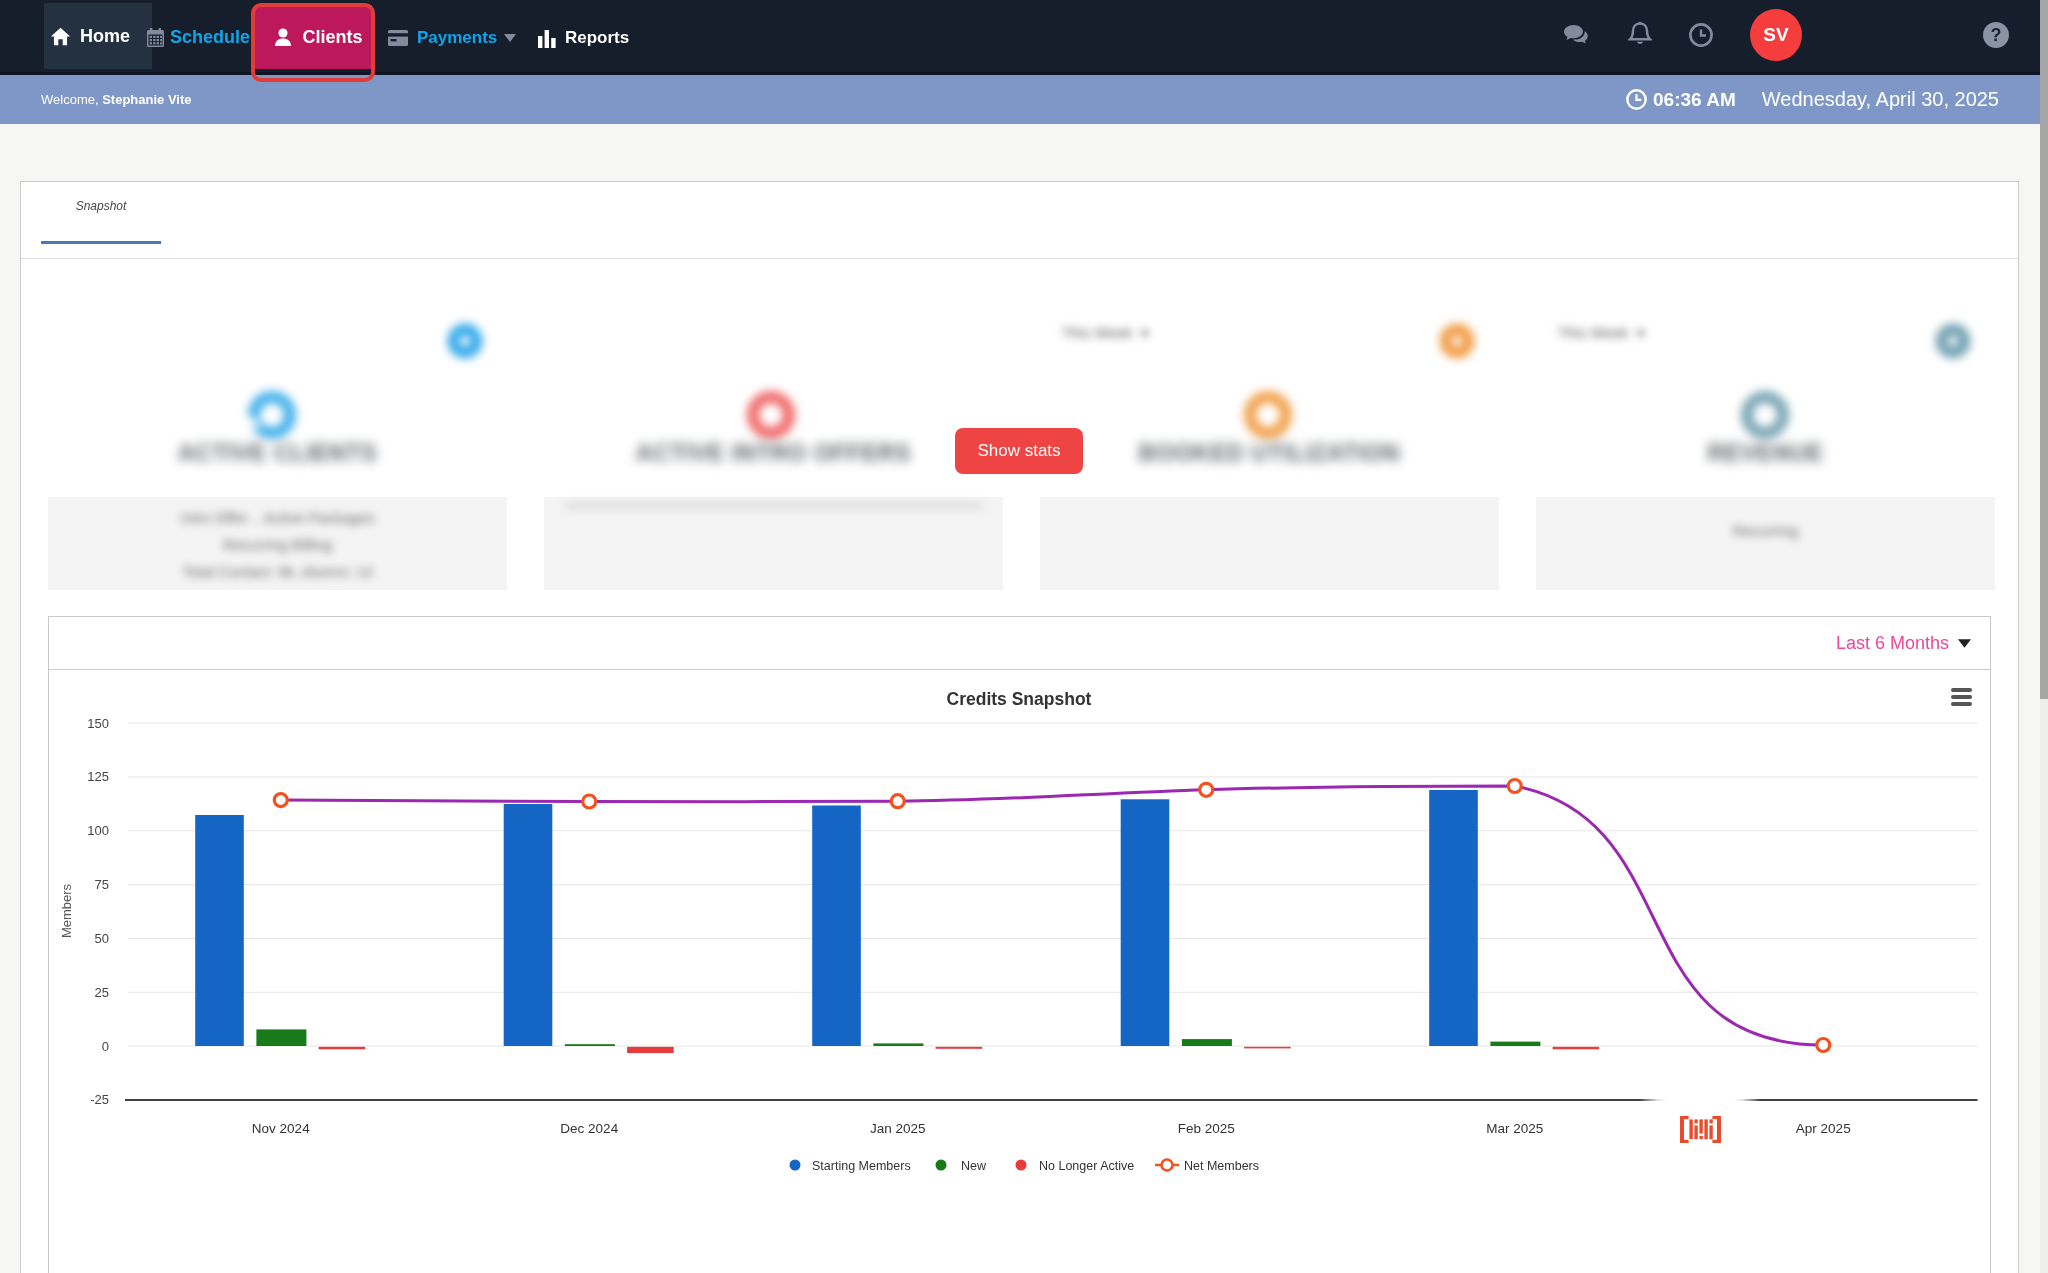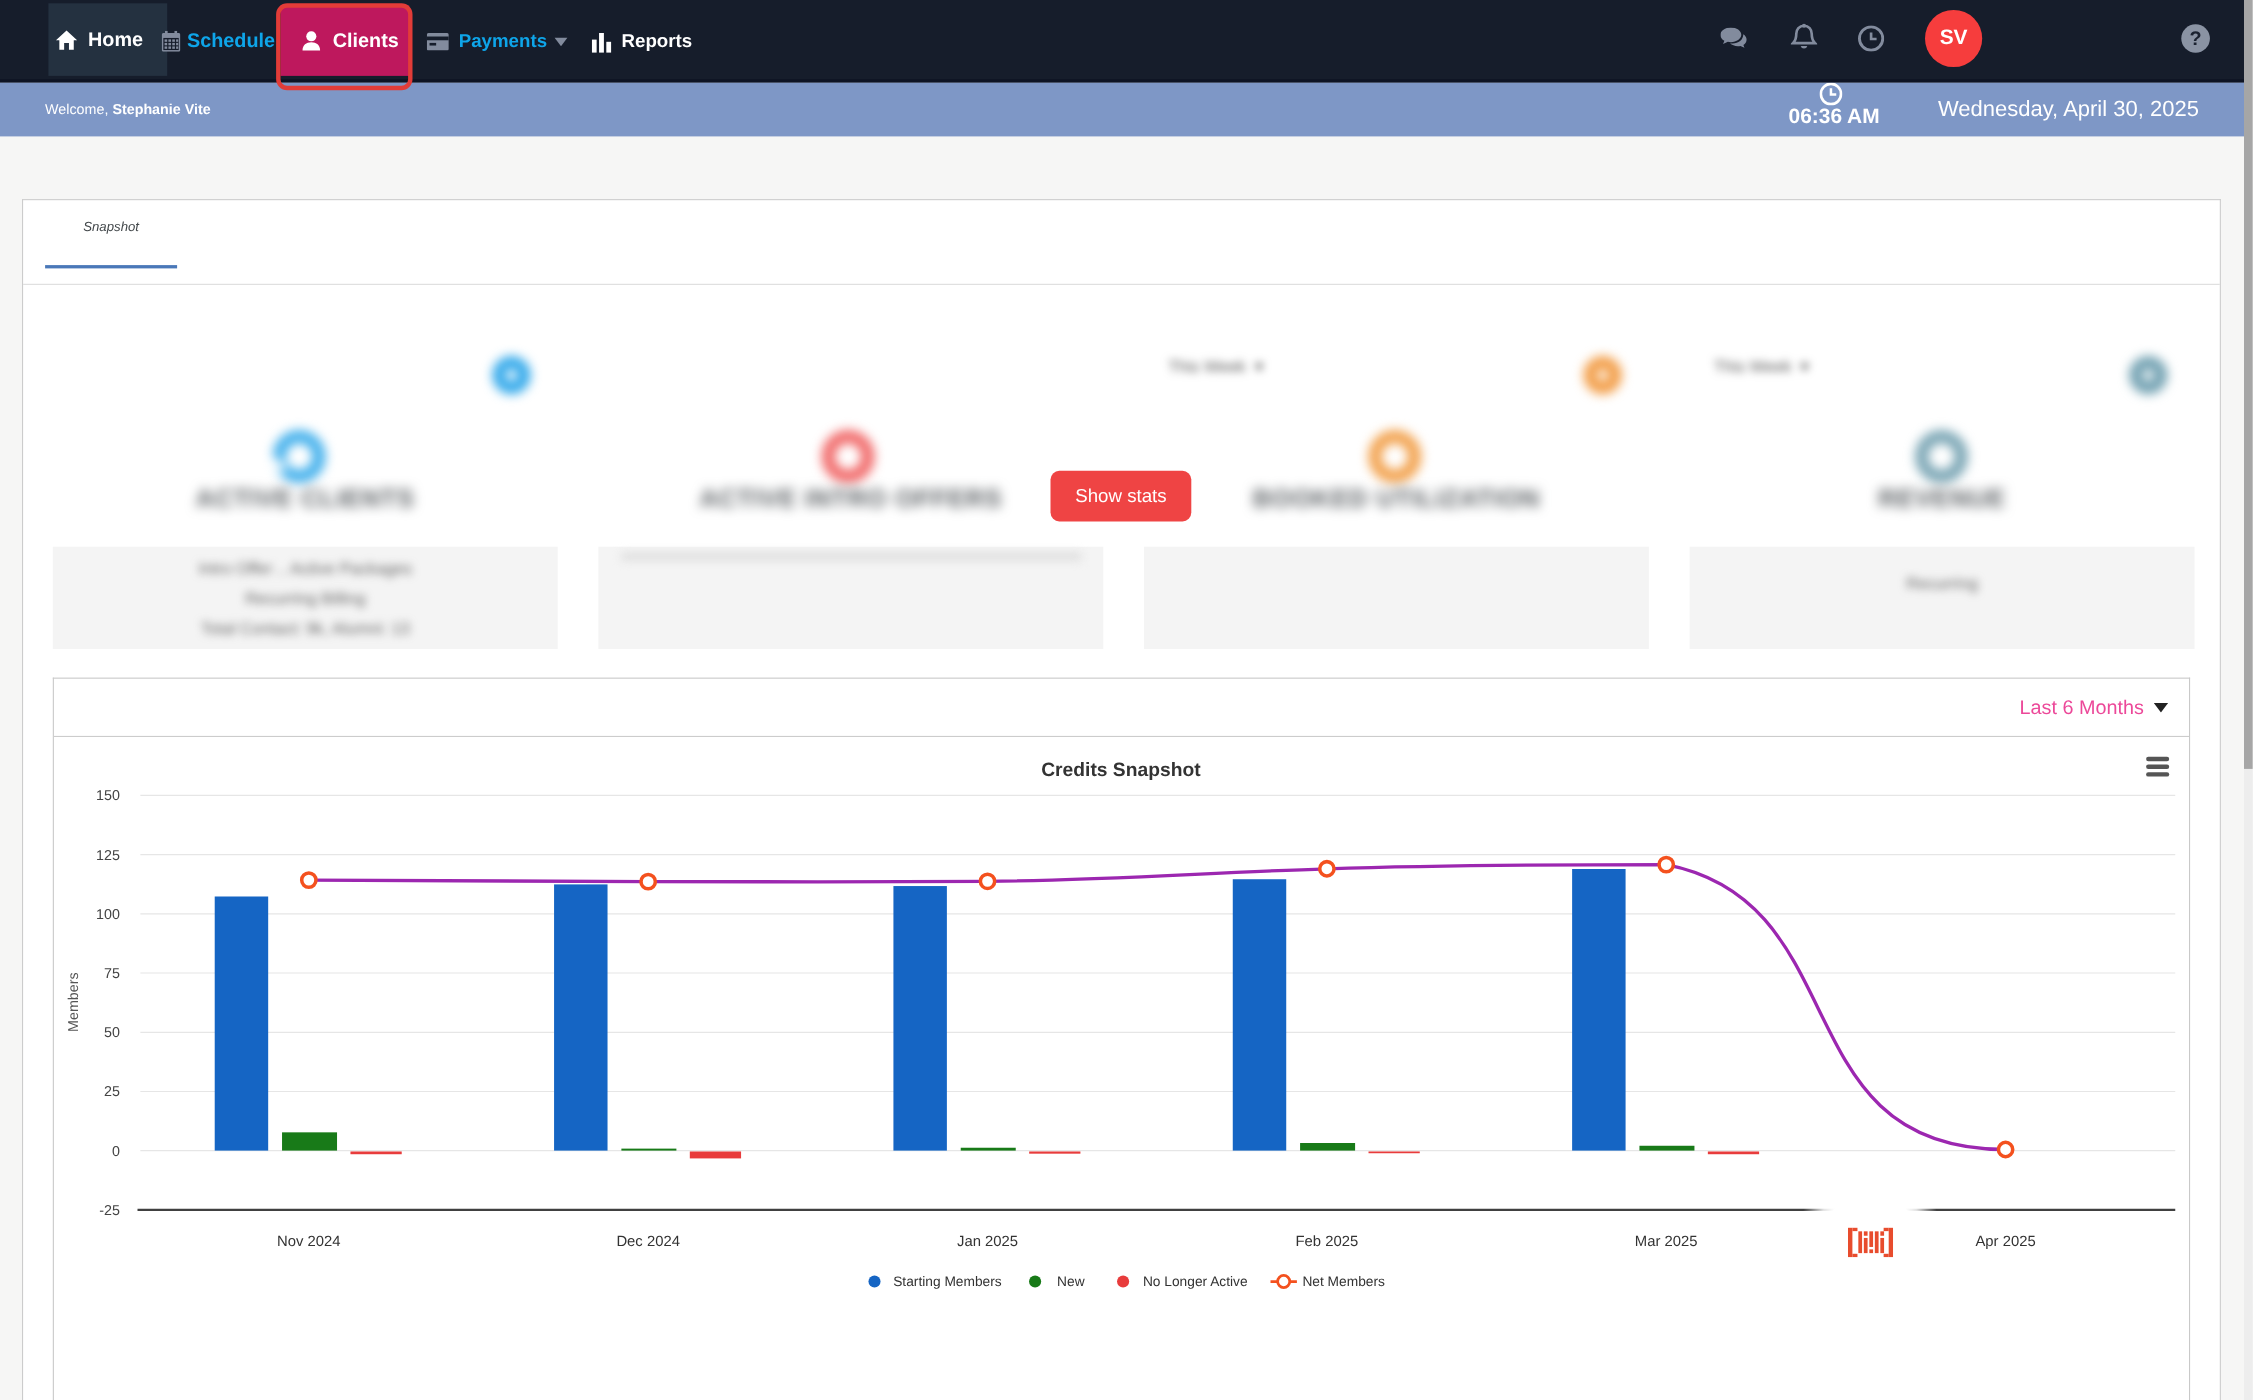--- a/index.html
+++ b/index.html
@@ -136,21 +136,21 @@
   <div class="abs" style="left:1750px; top:9px; width:52px; height:52px; border-radius:50%; background:#f63d3d; color:#fff;
        font-weight:700; font-size:19px; display:flex; align-items:center; justify-content:center;">SV</div>
   <div class="abs" style="left:1983px; top:22px; width:26px; height:26px; border-radius:50%; background:#8a93a3; color:#1b2230;
        font-weight:700; font-size:18px; display:flex; align-items:center; justify-content:center;">?</div>
 </div>
 
 <div class="abs" style="left:0; top:72px; width:2040px; height:3px; background:#0e1424; z-index:4;"></div>
 
 <div id="bluebar">
   <div class="abs" style="left:41px; top:0; height:49px; display:flex; align-items:center; font-size:13px;">Welcome,&nbsp;<b>Stephanie Vite</b></div>
-  <div class="abs" style="left:1626px; top:0; height:49px; display:flex; align-items:center; font-size:19px;flex-direction:column;">
+  <div class="abs" style="left:1626px; top:0; height:49px; display:flex; align-items:center; font-size:19px;">
     <svg width="21" height="21" viewBox="0 0 24 24" style="margin-right:6px;">
       <circle cx="12" cy="12" r="10.5" fill="none" stroke="#fff" stroke-width="2.8"></circle>
       <path fill="none" stroke="#fff" stroke-width="2.6" d="M12 6V12.4H17.5"></path>
     </svg>
     <b>06:36 AM</b>
   </div>
   <div class="abs" style="right:41px; top:0; height:49px; display:flex; align-items:center; font-size:20px;">Wednesday, April 30, 2025</div>
 </div>
 
 <div id="outercard"></div>

